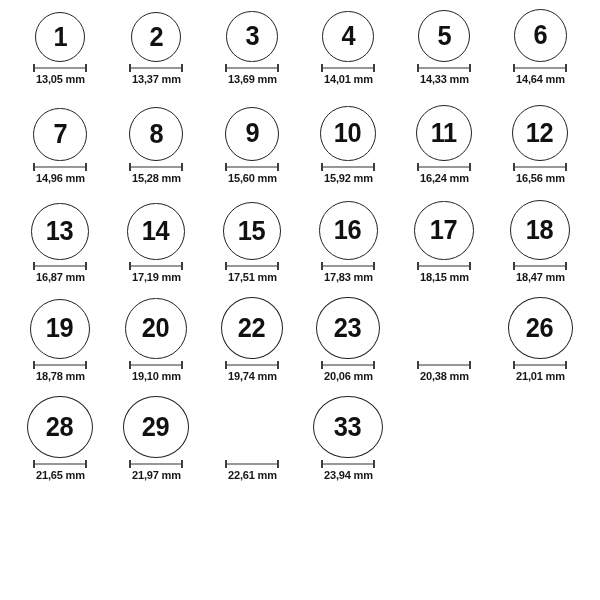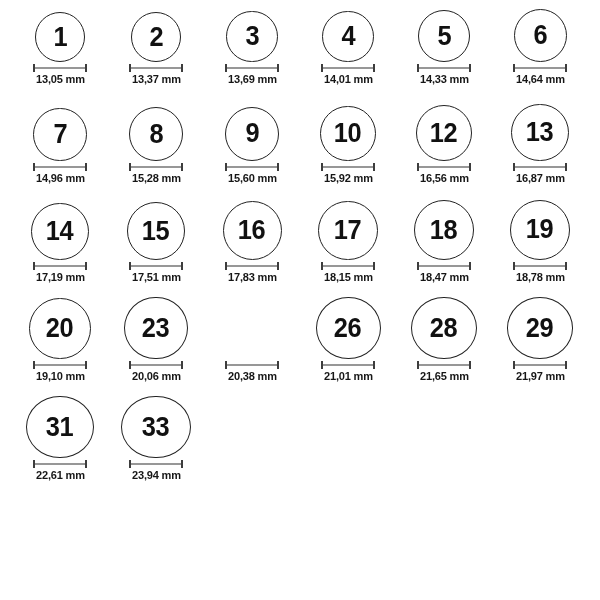--- a/index.html
+++ b/index.html
@@ -186,20 +186,31 @@
           <span class="num">10</span>
         </div>
         <div class="dim">
           <span class="tick"></span>
           <span class="rule"></span>
           <span class="tick"></span>
         </div>
         <div class="mm-label">15,92 mm</div>
       </div>
       <div class="cell">
+        <div class="circle" style="width:56.0px;height:56.0px">
+          <span class="num">11</span>
+        </div>
+        <div class="dim">
+          <span class="tick"></span>
+          <span class="rule"></span>
+          <span class="tick"></span>
+        </div>
+        <div class="mm-label">16,24 mm</div>
+      </div>
+      <div class="cell">
         <div class="circle" style="width:56.6px;height:56.6px">
           <span class="num">12</span>
         </div>
         <div class="dim">
           <span class="tick"></span>
           <span class="rule"></span>
           <span class="tick"></span>
         </div>
         <div class="mm-label">16,56 mm</div>
       </div>
@@ -285,20 +296,31 @@
           <span class="num">20</span>
         </div>
         <div class="dim">
           <span class="tick"></span>
           <span class="rule"></span>
           <span class="tick"></span>
         </div>
         <div class="mm-label">19,10 mm</div>
       </div>
       <div class="cell">
+        <div class="circle" style="width:62.6px;height:62.6px">
+          <span class="num">22</span>
+        </div>
+        <div class="dim">
+          <span class="tick"></span>
+          <span class="rule"></span>
+          <span class="tick"></span>
+        </div>
+        <div class="mm-label">19,74 mm</div>
+      </div>
+      <div class="cell">
         <div class="circle" style="width:63.2px;height:63.2px">
           <span class="num">23</span>
         </div>
         <div class="dim">
           <span class="tick"></span>
           <span class="rule"></span>
           <span class="tick"></span>
         </div>
         <div class="mm-label">20,06 mm</div>
       </div>
@@ -337,23 +359,20 @@
           <span class="num">29</span>
         </div>
         <div class="dim">
           <span class="tick"></span>
           <span class="rule"></span>
           <span class="tick"></span>
         </div>
         <div class="mm-label">21,97 mm</div>
       </div>
       <div class="cell">
-        <div class="circle" style="width:68.0px;height:68.0px">
-          <span class="num">31</span>
-        </div>
         <div class="dim">
           <span class="tick"></span>
           <span class="rule"></span>
           <span class="tick"></span>
         </div>
         <div class="mm-label">22,61 mm</div>
       </div>
       <div class="cell">
         <div class="circle" style="width:69.2px;height:69.2px">
           <span class="num">33</span>

